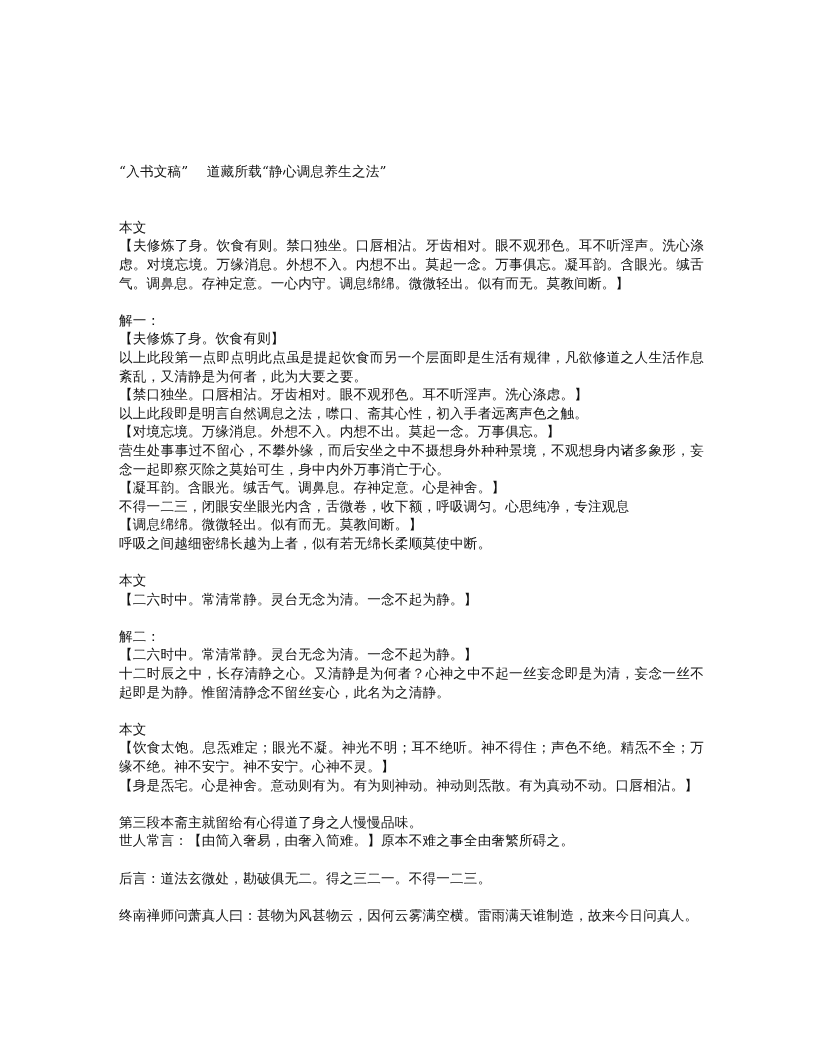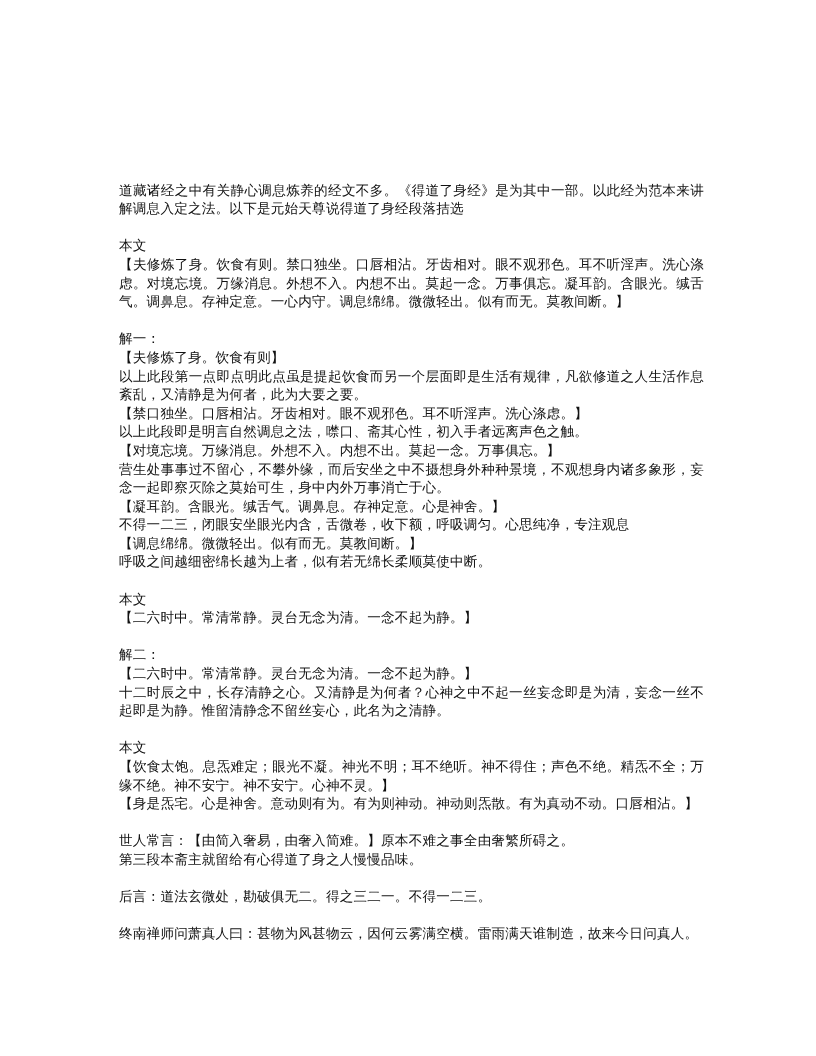--- a/index.html
+++ b/index.html
@@ -42,23 +42,23 @@
       display: block;
       word-break: break-all;
       text-align: justify;
     }
   </style>
 </head>
 <body>
 
 <div class="page">
 
+  <span class="title">“入书文稿”　 道藏所载“静心调息养生之法”</span>
   <span class="gap"></span>
 
-  <span class="para">道藏诸经之中有关静心调息炼养的经文不多。《得道了身经》是为其中一部。以此经为范本来讲解调息入定之法。以下是元始天尊说得道了身经段落拮选</span>
   <span class="gap"></span>
 
   <div>
     <span class="line">本文</span>
     <span class="para">【夫修炼了身。饮食有则。禁口独坐。口唇相沾。牙齿相对。眼不观邪色。耳不听淫声。洗心涤虑。对境忘境。万缘消息。外想不入。内想不出。莫起一念。万事俱忘。凝耳韵。含眼光。缄舌气。调鼻息。存神定意。一心内守。调息绵绵。微微轻出。似有而无。莫教间断。】</span>
   </div>
   <span class="gap"></span>
 
   <div>
     <span class="line">解一：</span>
@@ -89,22 +89,22 @@
   <span class="gap"></span>
 
   <div>
     <span class="line">本文</span>
     <span class="para">【饮食太饱。息炁难定；眼光不凝。神光不明；耳不绝听。神不得住；声色不绝。精炁不全；万缘不绝。神不安宁。神不安宁。心神不灵。】</span>
     <span class="para">【身是炁宅。心是神舍。意动则有为。有为则神动。神动则炁散。有为真动不动。口唇相沾。】</span>
   </div>
   <span class="gap"></span>
 
   <div>
+    <span class="para">第三段本斋主就留给有心得道了身之人慢慢品味。</span>
     <span class="para">世人常言：【由简入奢易，由奢入简难。】原本不难之事全由奢繁所碍之。</span>
-    <span class="para">第三段本斋主就留给有心得道了身之人慢慢品味。</span>
   </div>
   <span class="gap"></span>
 
   <span class="para">后言：道法玄微处，勘破俱无二。得之三二一。不得一二三。</span>
   <span class="gap"></span>
 
   <span class="para">终南禅师问萧真人曰：甚物为风甚物云，因何云雾满空横。雷雨满天谁制造，故来今日问真人。</span>
 </div>
 
 </body></html>

